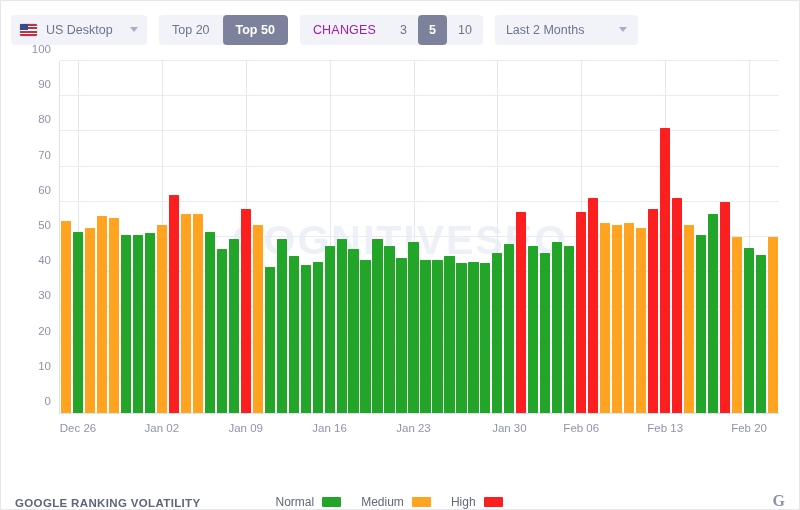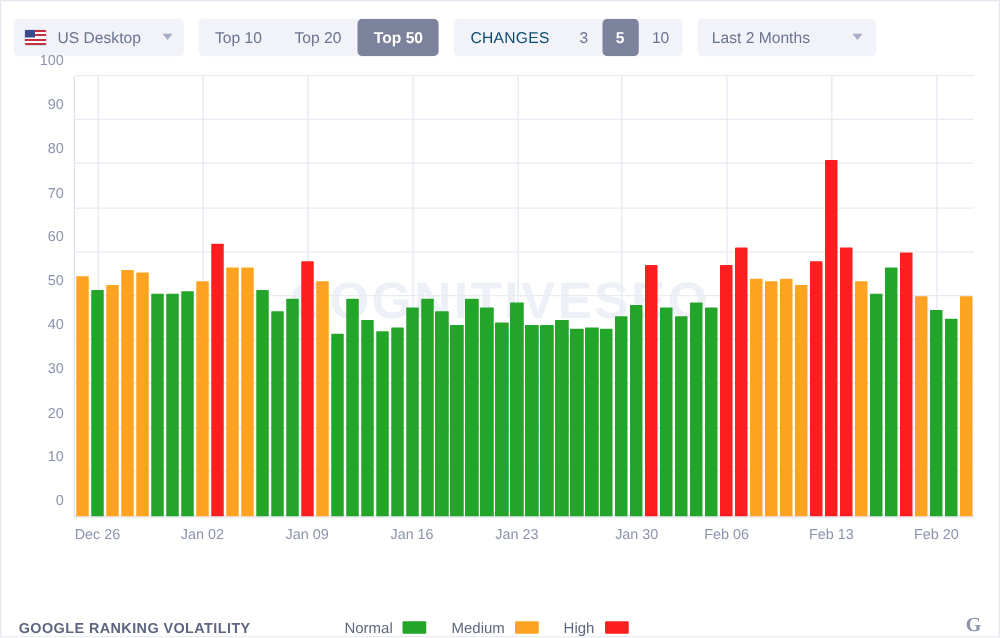--- a/index.html
+++ b/index.html
@@ -73,21 +73,21 @@
     overflow: hidden;
   }
   .seg {
     height: 30px;
     display: flex;
     align-items: center;
     padding: 0 13px;
     font-size: 12.5px;
     color: #6b7391;
   }
-  .seg.label-seg { color: #0c4a6e; letter-spacing: 0.2px; }
+  .seg.label-seg { color: #a21caf; letter-spacing: 0.2px; }
   .seg.active {
     background: #7c829c;
     color: #ffffff;
     font-weight: bold;
     border-radius: 4px;
   }
   .seg.num { padding: 0 11px; }
   .range-ctl {
     width: 143px;
     padding: 0 11px;
@@ -221,21 +221,20 @@
         <span class="flag">
           <span class="stripes"></span>
             <span class="canton"></span>
         </span>
         <span>US Desktop</span>
       </span>
       <span class="caret"></span>
     </div>
 
     <div class="ctl seg-group">
-      <div class="seg">Top 10</div>
       <div class="seg">Top 20</div>
       <div class="seg active">Top 50</div>
     </div>
 
     <div class="ctl seg-group">
       <div class="seg label-seg">CHANGES</div>
       <div class="seg num">3</div>
       <div class="seg num active">5</div>
       <div class="seg num">10</div>
     </div>

